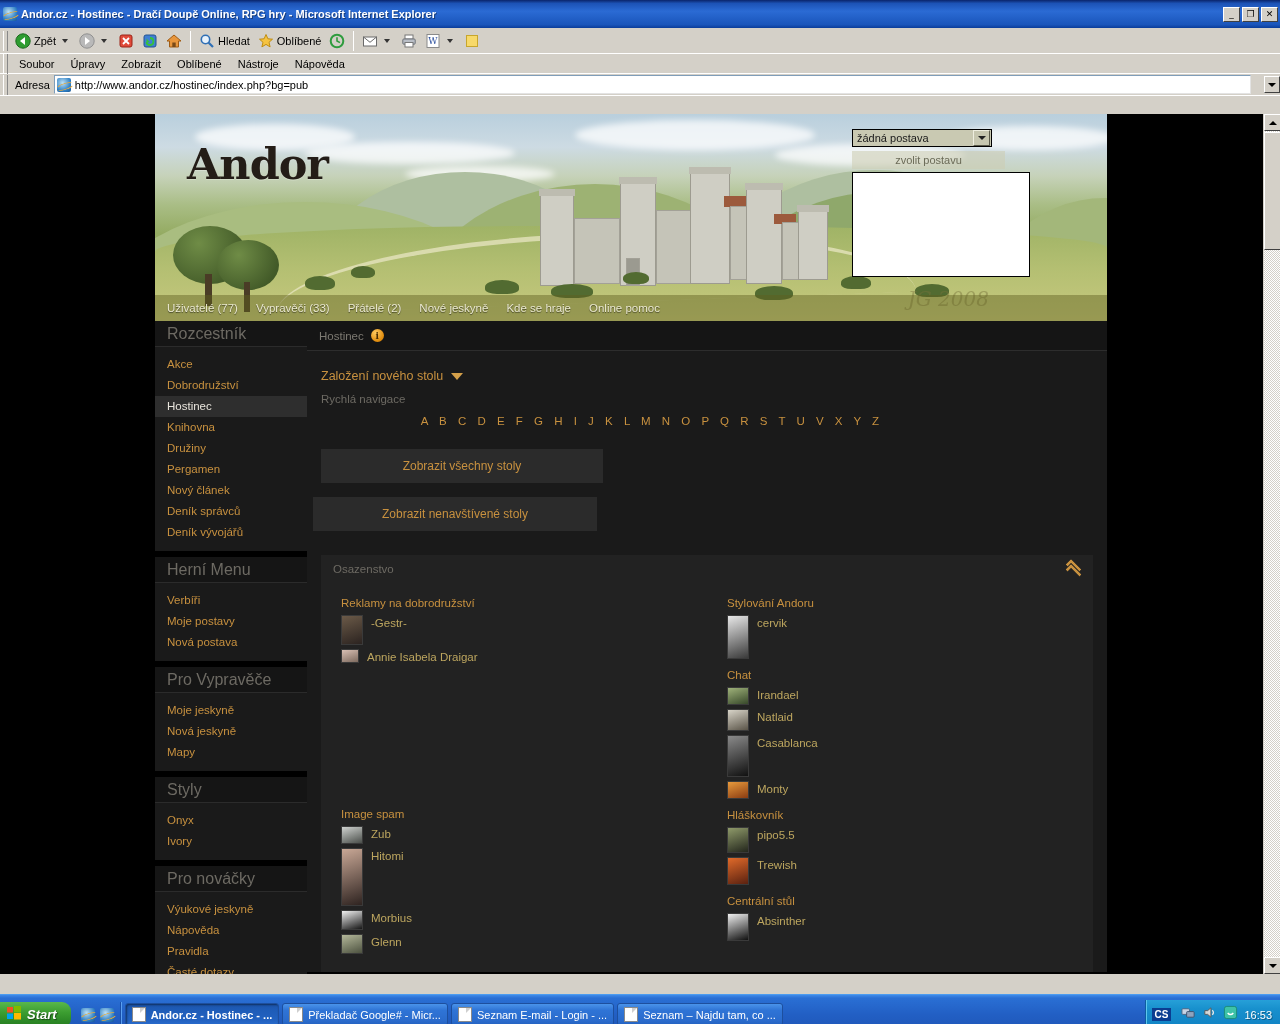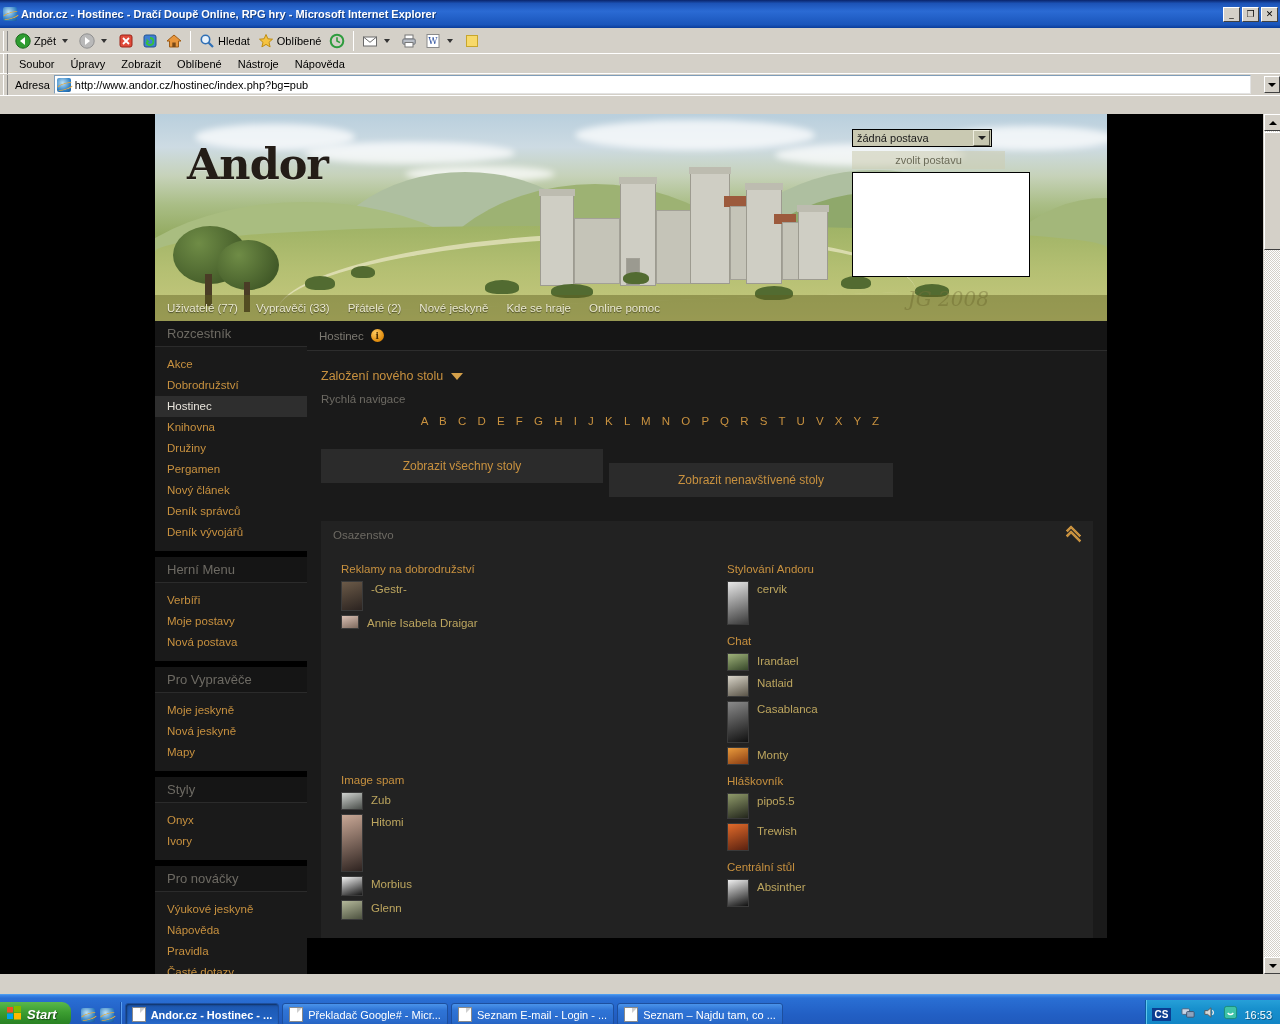--- a/index.html
+++ b/index.html
@@ -213,21 +213,21 @@
     margin-top: 3px; width: 178px; height: 105px;
     background: #fff; border: 1px solid #000;
   }
 
   
   .body-wrap { display: flex; width: 952px; }
   .sidebar { width: 152px; flex: 0 0 auto; padding-top: 0; }
   .sbox { background: #1a1a1a; margin-bottom: 6px; }
   .sbox-head {
     height: 26px; display: flex; align-items: center;
-    padding-left: 12px; font-size: 13px; color: #6d6a63;
+    padding-left: 12px; font-size: 16px; color: #6d6a63;
     background: #151515; border-bottom: 1px solid #2b2b2b;
   }
   .sbox-body { padding: 7px 0 8px 0; }
   .sbox-body a {
     display: block; padding: 1px 0 1px 12px;
     font-size: 11.5px; color: #c8913f; text-decoration: none;
     line-height: 19px;
   }
   .sbox-body a.active { background: #2e2e2e; color: #e8e4dc; }
 
@@ -250,21 +250,21 @@
   .new-table-row { display: flex; align-items: center; gap: 8px; padding-left: 14px; }
   .new-table-row .ntr-label { font-size: 12.5px; color: #c8913f; }
   .tri-down { width: 0; height: 0; border-left: 6px solid transparent; border-right: 6px solid transparent; border-top: 7px solid #d4a04a; }
 
   .quicknav-label { padding: 10px 0 0 14px; font-size: 11.5px; color: #6d6a63; }
   .alpha {
     margin-top: 10px; text-align: center; padding-right: 110px;
     font-size: 11.5px; color: #c8913f; letter-spacing: 4px;
   }
 
-  .table-btns { margin-top: 22px; display: flex; }
+  .table-btns { margin-top: 22px; display: flex; flex-direction: column; }
   .tbtn {
     height: 34px; display: flex; align-items: center; justify-content: center;
     font-size: 12px; color: #c8913f; background: #2b2b2b;
   }
   .tbtn.all { margin-left: 14px; width: 282px; }
   .tbtn.unvisited { margin-left: 6px; width: 284px; margin-top: 14px; }
 
   .panel { margin: 24px 14px 0 14px; background: #222; }
   .panel-head {
     height: 28px; display: flex; align-items: center; justify-content: space-between;

